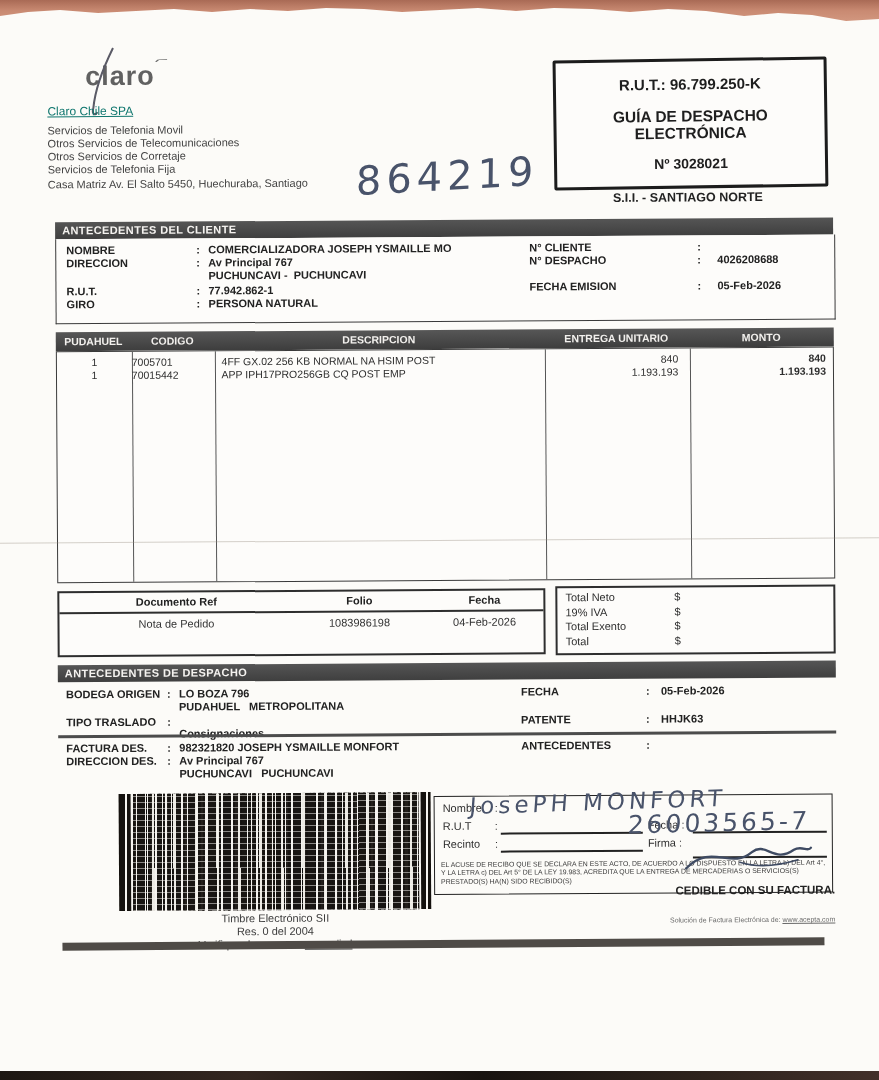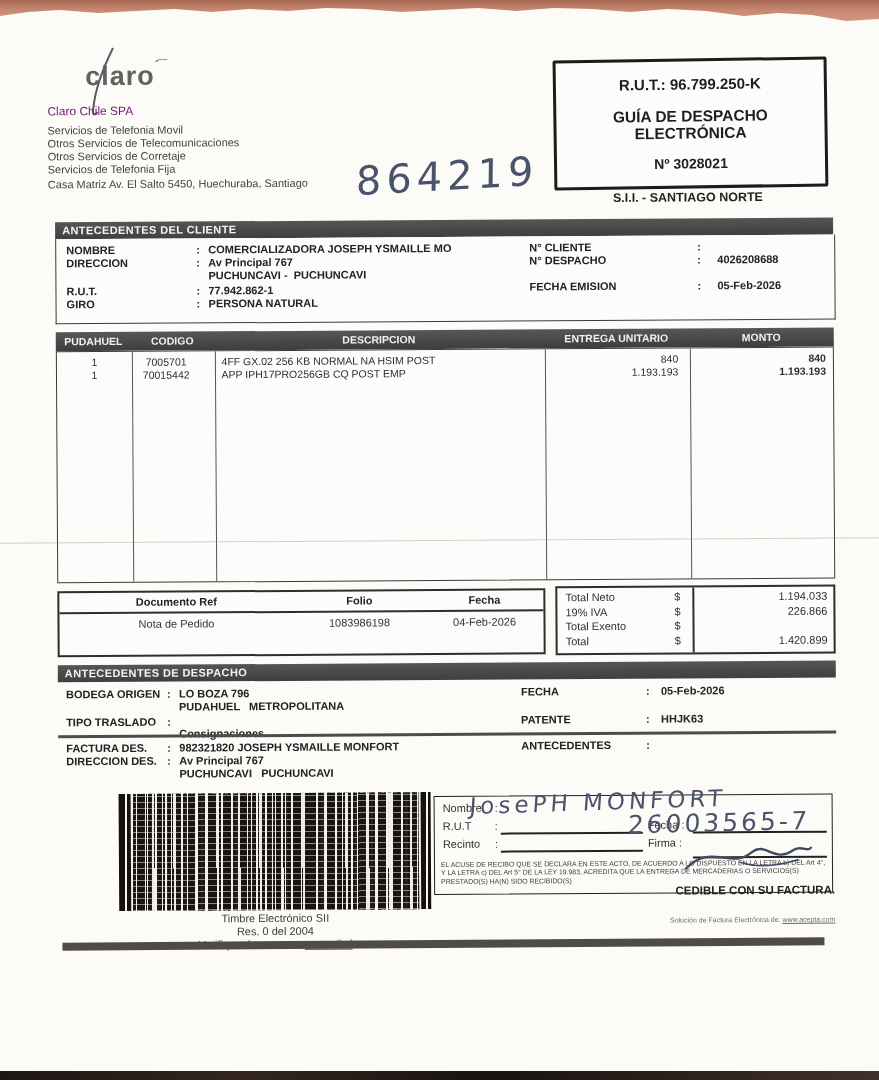--- a/index.html
+++ b/index.html
@@ -20,21 +20,21 @@
   .bottom-band{
     position:absolute;left:0;bottom:0;width:879px;height:9px;z-index:5;
     background:linear-gradient(90deg,#1d1713,#332620 28%,#181310 55%,#2e231d 80%,#42302a);
   }
   .gray-bar{left:60px;top:940px;width:762px;height:8px;background:#4f4b47;transform:rotate(-0.05deg);}
 
   
   .logo{left:88px;top:55px;font-size:27px;color:#616161;font-weight:bold;letter-spacing:1px;}
   .logo .accent{font-size:15px;vertical-align:14px;letter-spacing:-1px;color:#6b6b6b;}
   .pen-stroke{left:86px;top:44px;}
-  .company-name{left:50px;top:102px;font-size:12px;color:#701a75;}
+  .company-name{left:50px;top:102px;font-size:12px;color:#0f766e;text-decoration:underline;}
   .svc{left:50px;font-size:11px;color:#434343;}
   .addr{left:50px;top:176px;font-size:11px;color:#434343;}
 
   
   .hand{color:#49536a;font-family:"DejaVu Sans",sans-serif;font-weight:400;}
   .hand-folio{left:358px;top:153px;font-size:40px;letter-spacing:5px;transform:rotate(-3deg) skewX(-4deg);}
   .hand-name{left:468px;top:790px;font-size:23px;letter-spacing:4px;transform:rotate(-1.5deg) skewX(-6deg);z-index:4;}
   .hand-rut{left:626px;top:810px;font-size:25px;letter-spacing:3px;transform:rotate(-1deg) skewX(-5deg);z-index:4;}
   .sig-svg{left:678px;top:840px;z-index:4;}
 
@@ -67,21 +67,21 @@
   .items-header{
     left:57px;top:330px;width:778px;height:19px;display:flex;
     background:linear-gradient(180deg,#575757,#3d3d3d);color:#f2f0ed;
     font-size:10.5px;font-weight:bold;line-height:19px;text-align:center;
   }
   .c1{width:75px;} .c2{width:83px;} .c3{width:330px;} .c4{width:145px;} .c5{width:145px;}
   .items-body{left:57px;top:349px;width:778px;height:232px;border:1.5px solid #3a3a3a;box-sizing:border-box;background:#fdfcfa;}
   .vline{position:absolute;top:0;bottom:0;width:1px;background:#555;}
   .item-row{position:absolute;left:0;width:100%;display:flex;font-size:10.5px;color:#2e2e2e;}
   .item-row .c1{text-align:center;}
-  .item-row .c2{text-align:center;padding-right:14px;box-sizing:border-box;}
+  .item-row .c2{text-align:left;padding-right:14px;box-sizing:border-box;}
   .item-row .c3{text-align:left;padding-left:7px;box-sizing:border-box;}
   .item-row .c4{text-align:right;padding-right:10px;box-sizing:border-box;}
   .item-row .c5{text-align:right;padding-right:7px;box-sizing:border-box;font-weight:bold;}
   .fold-line{left:0;top:540px;width:879px;height:1px;background:rgba(150,140,128,.4);}
 
   
   .ref-table{left:57px;top:589px;width:488px;height:66px;border:2px solid #2e2e2e;box-sizing:border-box;background:#fdfcfa;}
   .ref-head{display:flex;height:19px;border-bottom:2px solid #2e2e2e;font-size:11px;font-weight:bold;line-height:18px;text-align:center;color:#222;}
   .ref-row{display:flex;height:18px;font-size:11px;line-height:20px;text-align:center;color:#333;}
   .r1{width:234px;} .r2{width:132px;} .r3{width:118px;}
@@ -244,26 +244,20 @@
           </div>
         <div class="tot-line">
             <span class="t-lbl">Total Exento</span>
             <span class="t-cur">$</span>
           </div>
         <div class="tot-line">
             <span class="t-lbl">Total</span>
             <span class="t-cur">$</span>
           </div>
       </div>
-      <div class="tot-right">
-        <div class="tot-vline">1.194.033</div>
-        <div class="tot-vline">226.866</div>
-        <div class="tot-vline"></div>
-        <div class="tot-vline">1.420.899</div>
-      </div>
     </div>
 
     <div class="abs section-bar bar-despacho">ANTECEDENTES DE DESPACHO</div>
 
     <span class="abs lbl" style="left:65px;top:686px">BODEGA ORIGEN</span>
     <span class="abs lbl" style="left:166px;top:686px">:</span>
     <span class="abs val" style="left:178px;top:686px">LO BOZA 796</span>
     <span class="abs val pre" style="left:178px;top:699px">PUDAHUEL   METROPOLITANA</span>
 
     <span class="abs lbl" style="left:65px;top:714px">TIPO TRASLADO</span>

